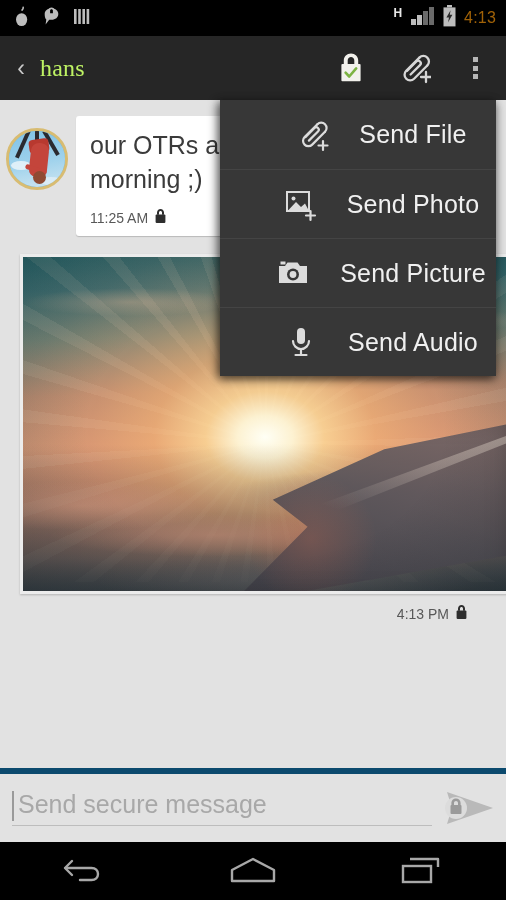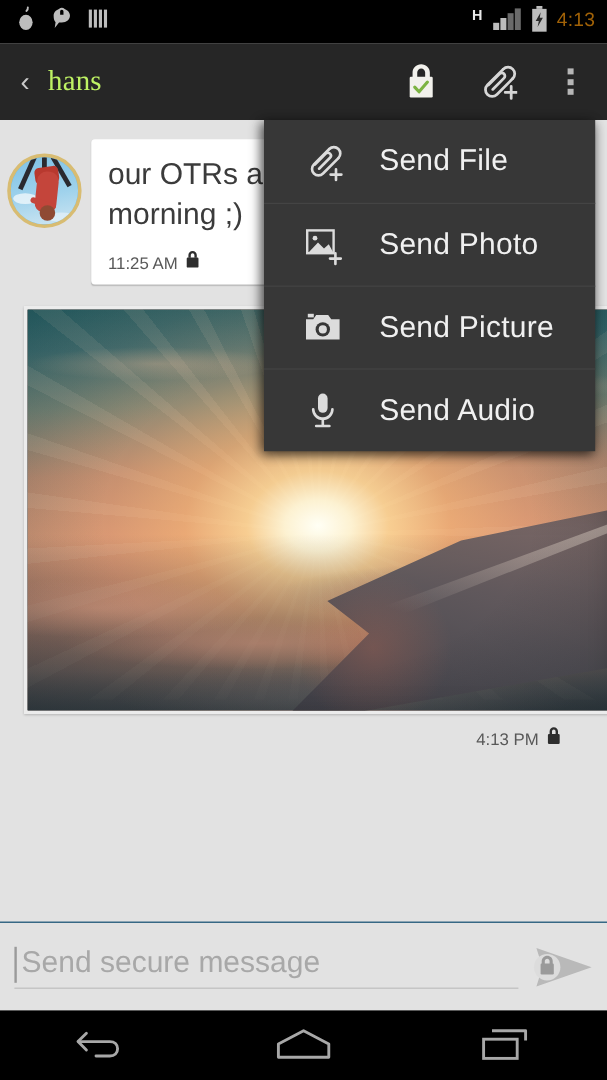--- a/index.html
+++ b/index.html
@@ -128,21 +128,21 @@
   #photo-vignette { position:absolute; inset:0;
     background:radial-gradient(ellipse at 50% 52%, rgba(0,0,0,0) 52%, rgba(20,28,34,.3) 100%); }
 
   #photo-meta { display:flex; justify-content:flex-end; align-items:center;
     gap:6px; padding:10px 18px 0 0; }
 
   
   #composer {
     position:absolute; top:768px; left:0; width:506px; height:74px;
     background:#e2e2e2; display:flex; align-items:center;
-    border-top:1px solid #0c4a6e;
+    border-top:6px solid #0c4a6e;
   }
   #input-wrap { flex:1; margin-left:12px; position:relative;
     border-bottom:1px solid #bdbdbd; padding-bottom:6px; }
   #caret { position:absolute; left:0px; top:1px; width:2px; height:30px;
     background:#9a9a9a; }
   #msg-input {
     width:100%; border:none; outline:none; background:transparent;
     font-family:"Liberation Sans", sans-serif;
     font-size:25px; color:#3b3b3b; padding-left:6px;
   }
@@ -150,21 +150,21 @@
   #send-button { width:74px; height:74px; display:flex; align-items:center;
     justify-content:center; cursor:pointer; }
 
   
   #attach-menu {
     position:absolute; left:220px; top:100px; width:276px;
     background:#373737; z-index:50;
     box-shadow:-3px 2px 9px rgba(0,0,0,.45), 0 3px 9px rgba(0,0,0,.45);
   }
   .menu-item { display:flex; align-items:center; height:69px;
-    padding-left:28px; cursor:pointer; }
+    padding-left:42px; cursor:pointer;justify-content:center; }
   .menu-item + .menu-item { border-top:1px solid #444; }
   .menu-icon { width:42px; display:flex; align-items:center; justify-content:center;
     flex:none; }
   .menu-label { color:#f0f0f0; font-size:25px; margin-left:26px; letter-spacing:.2px; }
 
   
   #nav-bar {
     position:absolute; top:842px; left:0; width:506px; height:58px;
     background:#000; display:flex; align-items:center; justify-content:space-around;
   }

